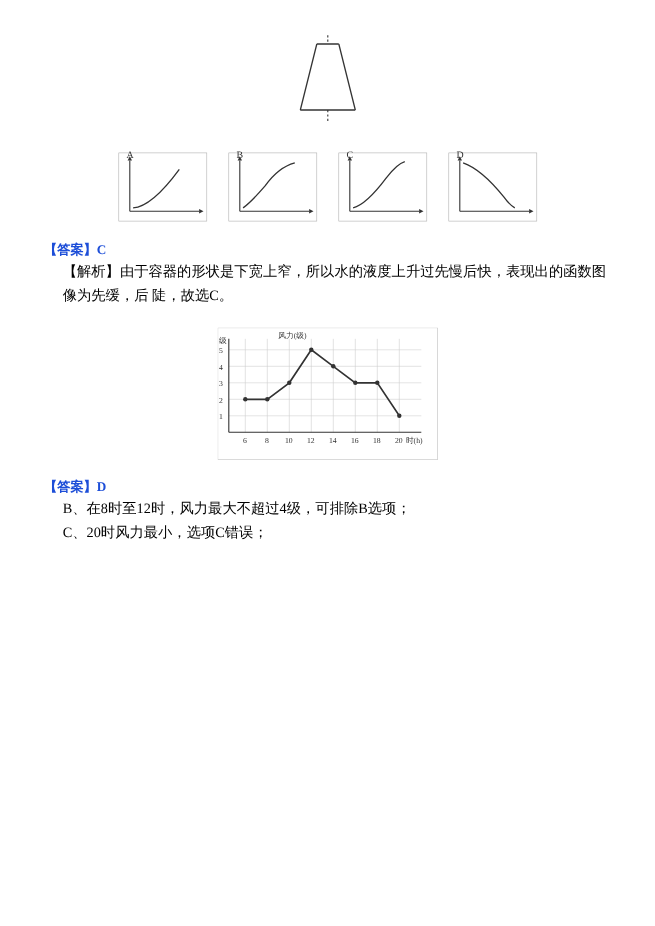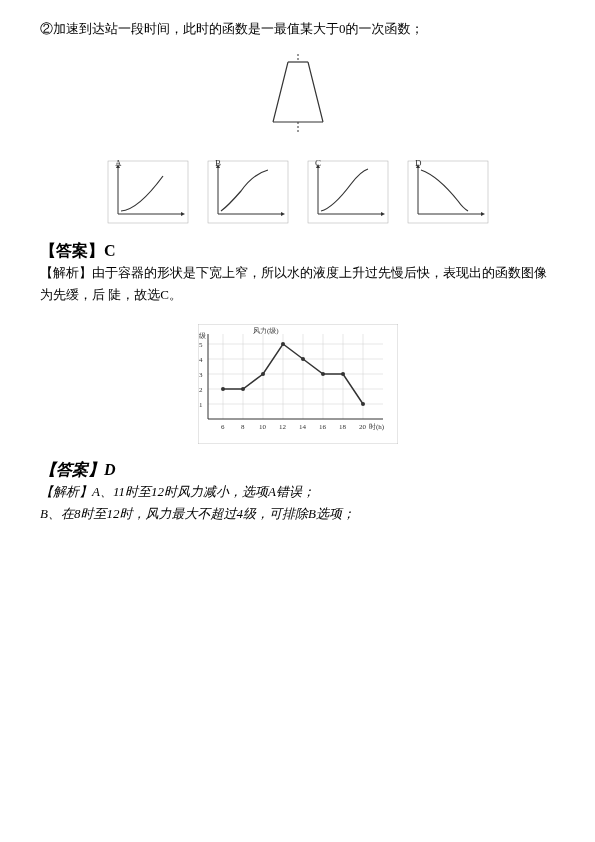--- a/index.html
+++ b/index.html
@@ -13,27 +13,28 @@
       padding: 18px 40px;
     }
     .section {
       margin-bottom: 8px;
     }
     .text-line {
       line-height: 1.7;
       font-size: 13px;
     }
     .answer-tag {
-      color: #000000;
+      color: #1d4ed8;
       font-weight: bold;
-      font-size: 16px;
+      font-size: 12px;
     }
     .explanation {
       font-size: 13px;
       line-height: 1.7;
+      margin-left: 17px;
     }
     .graphs-row {
       display: flex;
       justify-content: center;
       gap: 10px;
       margin: 14px 0 10px 0;
       align-items: center;
     }
     .center-graph {
       display: flex;
@@ -41,21 +42,20 @@
       margin: 12px 0 10px 0;
     }
     svg text {
       font-family: SimSun, serif;
     }
   </style>
 </head>
 <body>
 
 <div class="section">
-  <div class="text-line">②加速到达站一段时间，此时的函数是一最值某大于0的一次函数；</div>
 </div>
 
 <div class="center-graph">
   <svg width="80" height="90">
 
     <line x1="30" y1="10" x2="50" y2="10" stroke="#333" stroke-width="1.2"></line>
     <line x1="30" y1="10" x2="15" y2="70" stroke="#333" stroke-width="1.2"></line>
     <line x1="50" y1="10" x2="65" y2="70" stroke="#333" stroke-width="1.2"></line>
     <line x1="15" y1="70" x2="65" y2="70" stroke="#333" stroke-width="1.2"></line>
 
@@ -169,19 +169,19 @@
     <circle cx="85" cy="20" r="2" fill="#333"></circle>
     <circle cx="105" cy="35" r="2" fill="#333"></circle>
     <circle cx="125" cy="50" r="2" fill="#333"></circle>
     <circle cx="145" cy="50" r="2" fill="#333"></circle>
     <circle cx="165" cy="80" r="2" fill="#333"></circle>
 
     <text x="55" y="9" font-size="7" fill="#333">风力(级)</text>
   </svg>
 </div>
 
-<div class="section" style="margin-top:16px;font-style:italic;">
+<div class="section" style="margin-top:16px;">
   <div class="answer-tag">【答案】D</div>
   <div class="explanation">
-    <div class="text-line">【解析】A、11时至12时风力减小，选项A错误；</div>
     <div class="text-line">B、在8时至12时，风力最大不超过4级，可排除B选项；</div>
+    <div class="text-line">C、20时风力最小，选项C错误；</div>
   </div>
 </div>
 
 </body></html>

